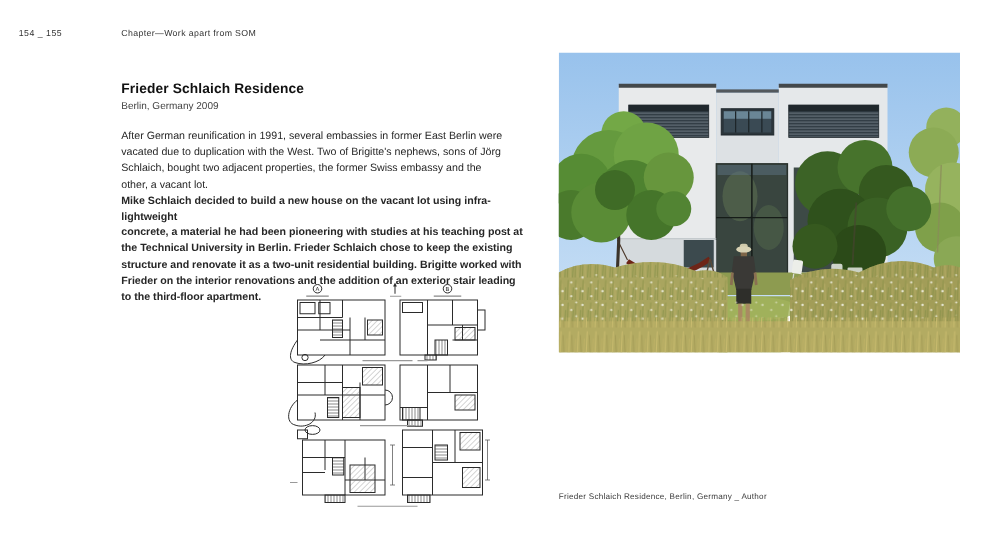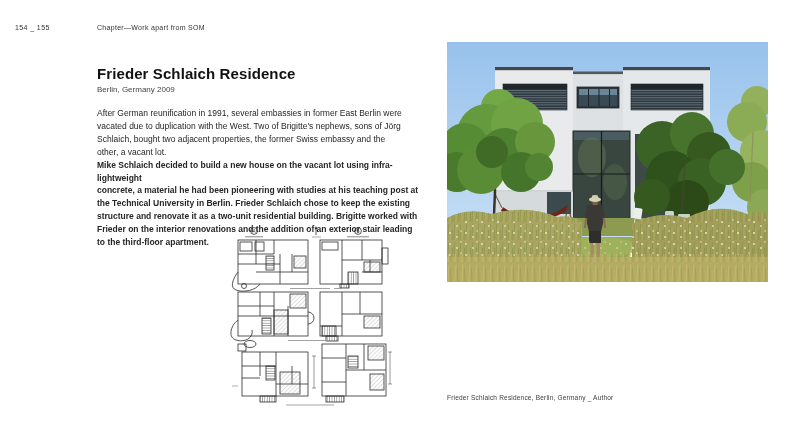--- a/index.html
+++ b/index.html
@@ -1,21 +1,21 @@
 <!DOCTYPE html>
 <html><head>
 <meta charset="utf-8">
 <style>
   html,body{margin:0;padding:0;background:#ffffff;}
   .spread{position:relative;width:800px;height:438px;background:#ffffff;overflow:hidden;
           font-family:"Liberation Sans",sans-serif;color:#222;}
   .folio{position:absolute;left:15px;top:24px;font-size:7px;letter-spacing:.4px;color:#333;}
   .chapter{position:absolute;left:97px;top:24px;font-size:7px;letter-spacing:.3px;color:#333;}
   .article{position:absolute;left:97px;top:65px;width:330px;}
-  .title{margin:0;font-size:15px;font-weight:bold;color:#111;letter-spacing:.1px;}
+  .title{margin:0;font-size:11px;font-weight:bold;color:#111;letter-spacing:.1px;}
   .subtitle{margin:3px 0 0 0;font-size:8px;color:#444;}
   .body{margin:13px 0 0 0;font-size:8.5px;line-height:12.9px;color:#262626;white-space:pre-line;}
   .body + .body{margin-top:0;font-weight:bold;}
   .plans{position:absolute;left:230px;top:226px;width:168px;height:182px;margin:0;}
   .photo{position:absolute;left:447px;top:42px;width:321px;height:240px;margin:0;}
   .photo-caption{position:absolute;left:447px;top:394px;font-size:6.5px;letter-spacing:.2px;color:#3a3a3a;}
   svg{display:block;}
 </style>
 </head>
 <body>

